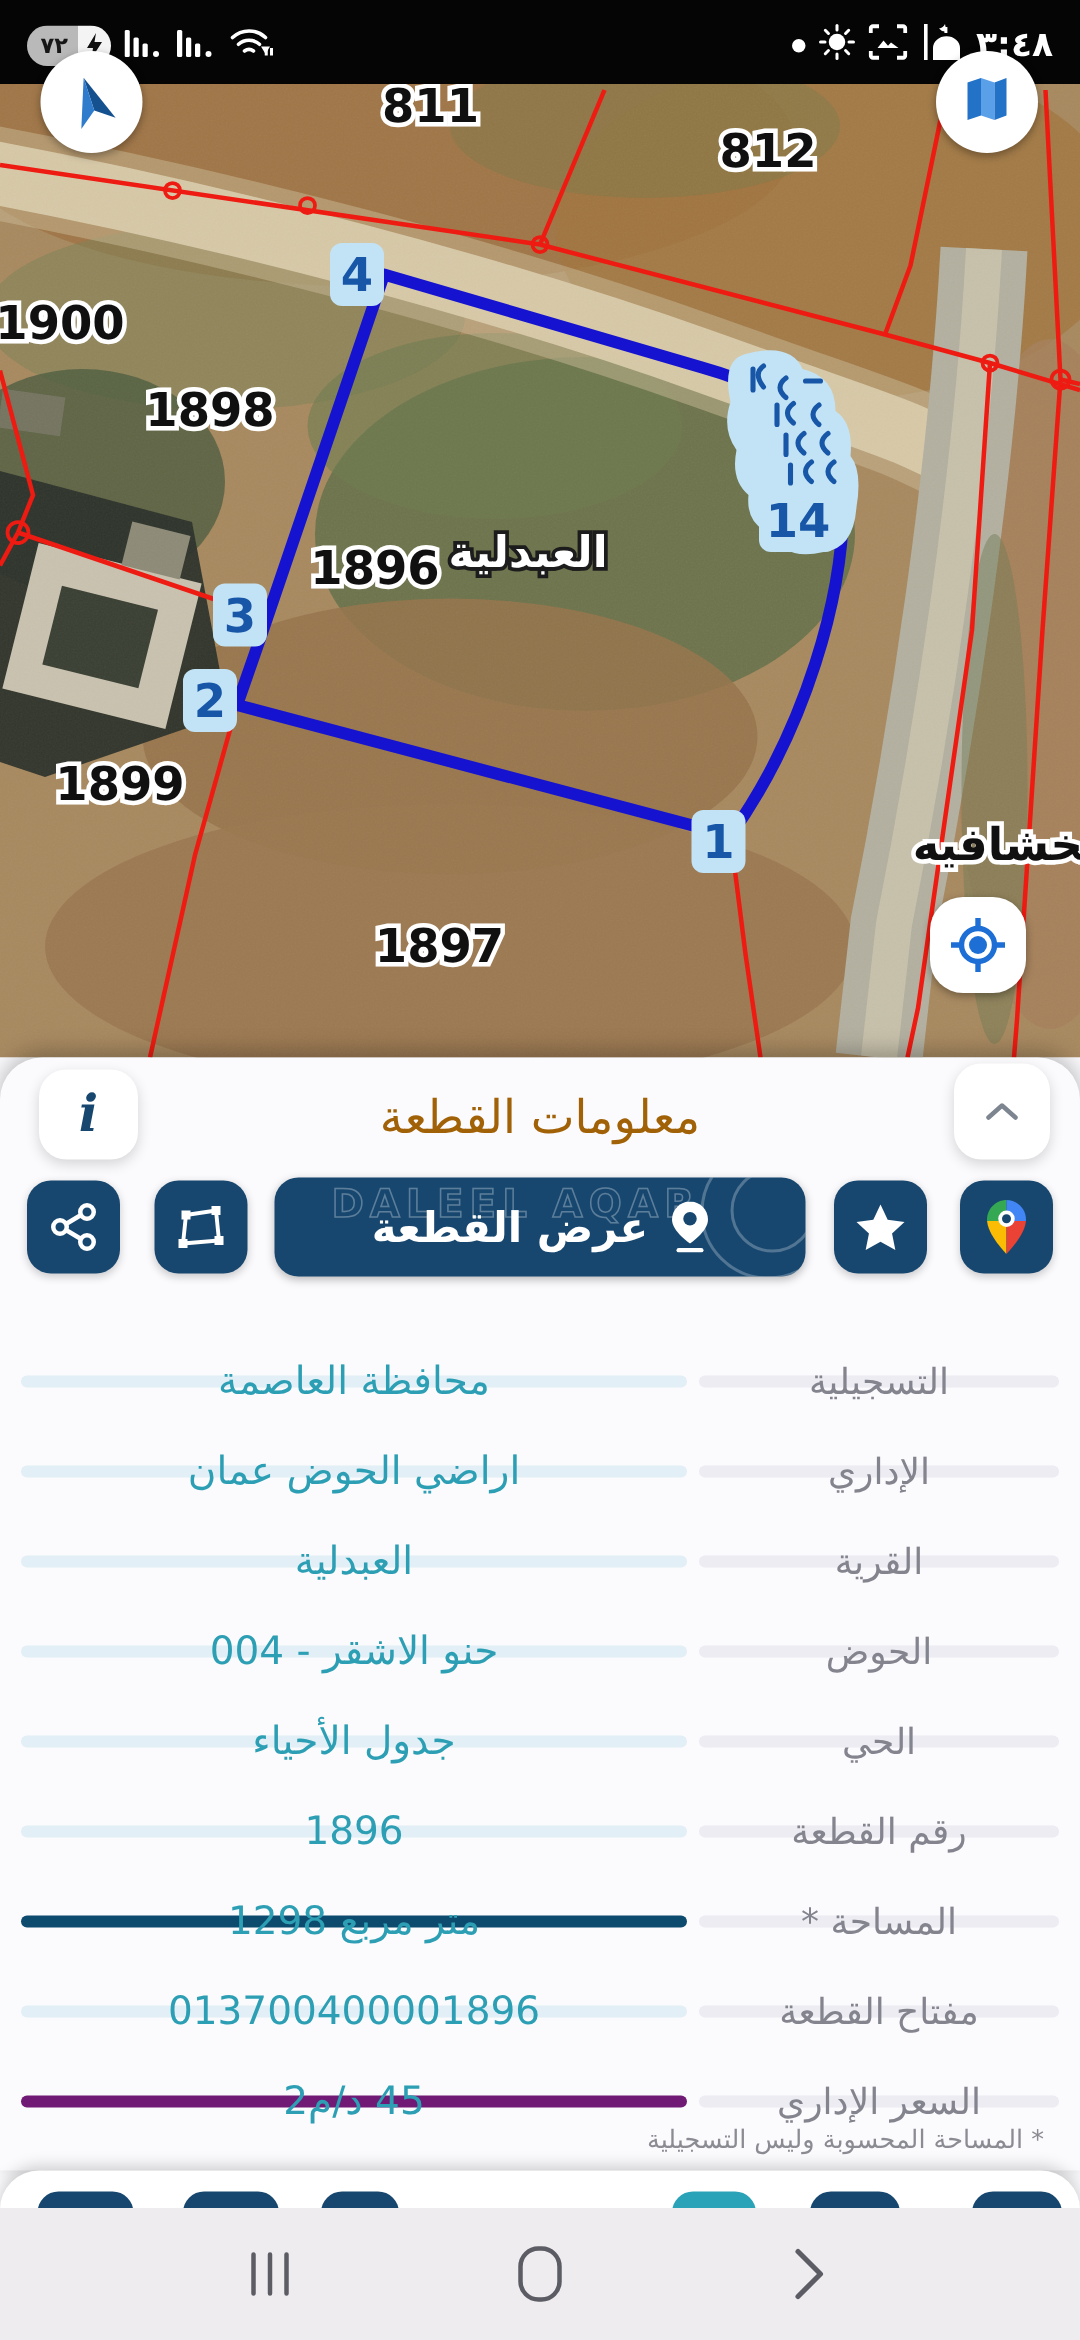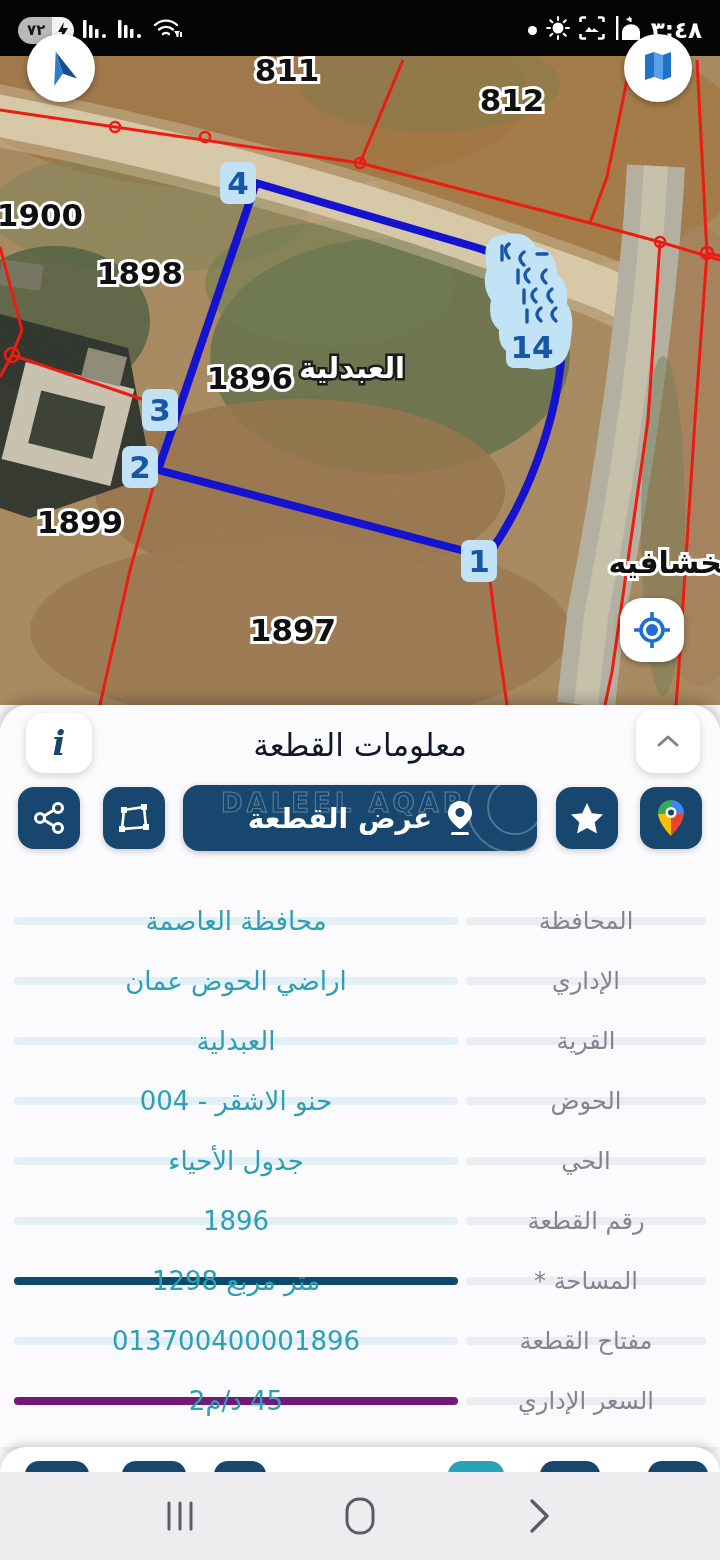--- a/index.html
+++ b/index.html
@@ -26,21 +26,21 @@
 
   
   #sheet{position:absolute;top:705px;left:0;width:720px;height:742px;background:#fbfafc;
     border-radius:28px 28px 0 0;box-shadow:0 -4px 14px rgba(0,0,0,.25);}
   #sheet-header{position:relative;height:80px;}
   #info-btn{position:absolute;left:26px;top:8px;width:66px;height:60px;border-radius:18px;background:#fff;
     box-shadow:0 3px 9px rgba(0,0,0,.16);display:flex;align-items:center;justify-content:center;
     font-family:"DejaVu Serif",serif;font-style:italic;font-weight:bold;font-size:34px;color:#17476f;}
   #collapse-btn{position:absolute;right:20px;top:4px;width:64px;height:64px;border-radius:18px;background:#fff;
     box-shadow:0 3px 9px rgba(0,0,0,.16);display:flex;align-items:center;justify-content:center;}
-  #sheet-title{position:absolute;left:0;right:0;top:22px;text-align:center;font-size:31px;color:#0f172a;}
+  #sheet-title{position:absolute;left:0;right:0;top:22px;text-align:center;font-size:31px;color:#a16207;}
 
   #action-row{position:relative;height:80px;}
   .nav-sq{position:absolute;top:2px;width:62px;height:62px;border-radius:16px;background:#17476f;
     display:flex;align-items:center;justify-content:center;box-shadow:0 2px 6px rgba(0,0,0,.2);}
   #view-btn{position:absolute;top:0;left:183px;width:354px;height:66px;border-radius:16px;background:#17476f;
     display:flex;align-items:center;justify-content:center;gap:16px;box-shadow:0 2px 6px rgba(0,0,0,.25);overflow:hidden;}
   #view-btn .vb-label{color:#fff;font-size:28px;font-weight:bold;direction:rtl;position:relative;z-index:2;}
   #wm-text{position:absolute;top:3px;left:38px;font-size:26px;font-weight:bold;letter-spacing:4px;
     color:transparent;-webkit-text-stroke:1px rgba(255,255,255,.30);z-index:1;}
   .wm-arc{position:absolute;border:2px solid rgba(255,255,255,.25);border-radius:50%;z-index:1;}
@@ -358,21 +358,21 @@
               <rect x="13" y="14" width="13" height="22" fill="#ea4335"></rect>
             </g>
           <circle cx="13" cy="12.5" r="5.5" fill="#fff"></circle>
             <circle cx="13" cy="12.5" r="3" fill="#17476f"></circle>
         </svg>
       </div>
     </div>
 
     <div id="info-table">
         <div class="row">
-          <div class="cell lbl">المحافظة</div>
+          <div class="cell lbl">التسجيلية</div>
           <div class="cell val">محافظة العاصمة</div>
         </div>
         <div class="row">
           <div class="cell lbl">الإداري</div>
           <div class="cell val">اراضي الحوض عمان</div>
         </div>
         <div class="row">
           <div class="cell lbl">القرية</div>
           <div class="cell val">العبدلية</div>
         </div>
@@ -394,20 +394,21 @@
         </div>
         <div class="row">
           <div class="cell lbl">مفتاح القطعة</div>
           <div class="cell val">013700400001896</div>
         </div>
         <div class="row">
           <div class="cell lbl">السعر الإداري</div>
           <div class="cell val price">45 د/م2</div>
         </div>
       </div>
+    <div id="footnote">* المساحة المحسوبة وليس التسجيلية</div>
   </div>
 
   <div id="card2">
     <div class="peek" style="left:25px;width:64px"></div>
     <div class="peek" style="left:122px;width:64px"></div>
     <div class="peek" style="left:214px;width:52px"></div>
     <div class="peek teal" style="left:448px;width:56px"></div>
     <div class="peek" style="left:540px;width:60px"></div>
     <div class="peek" style="left:648px;width:60px"></div>
   </div>

